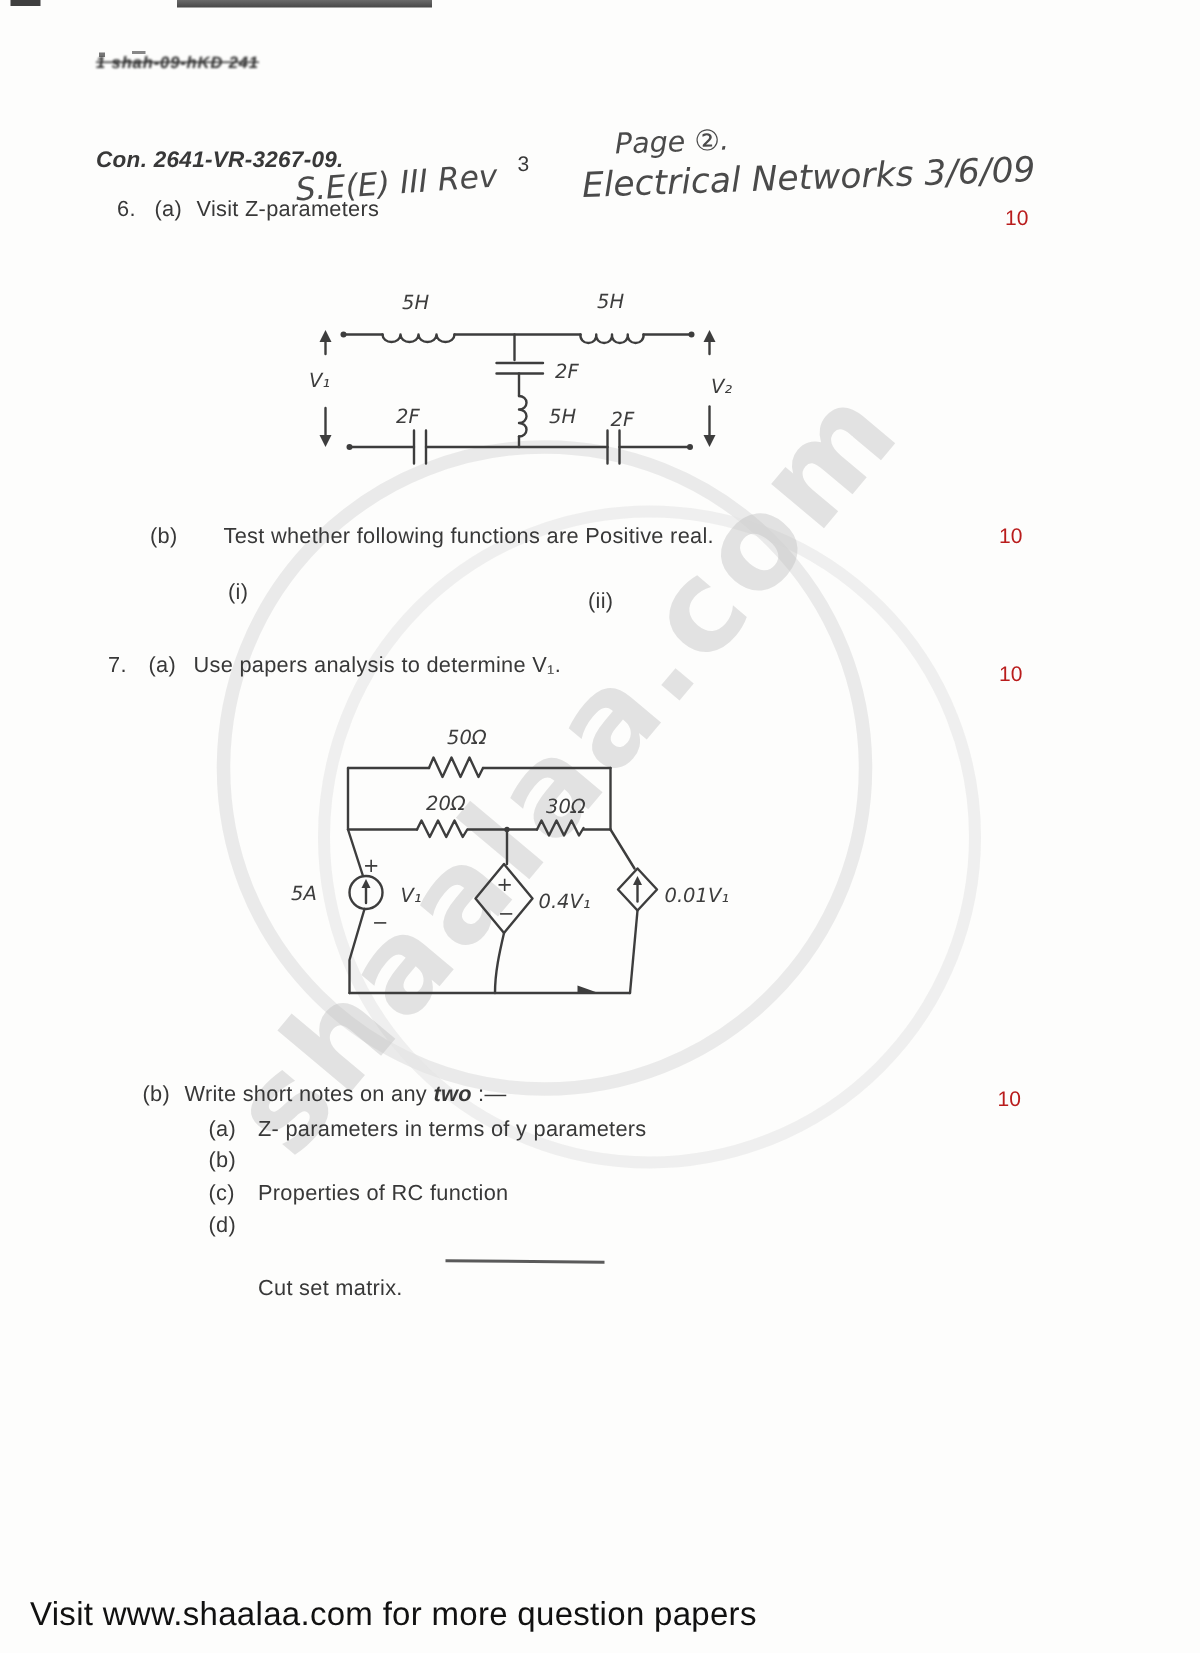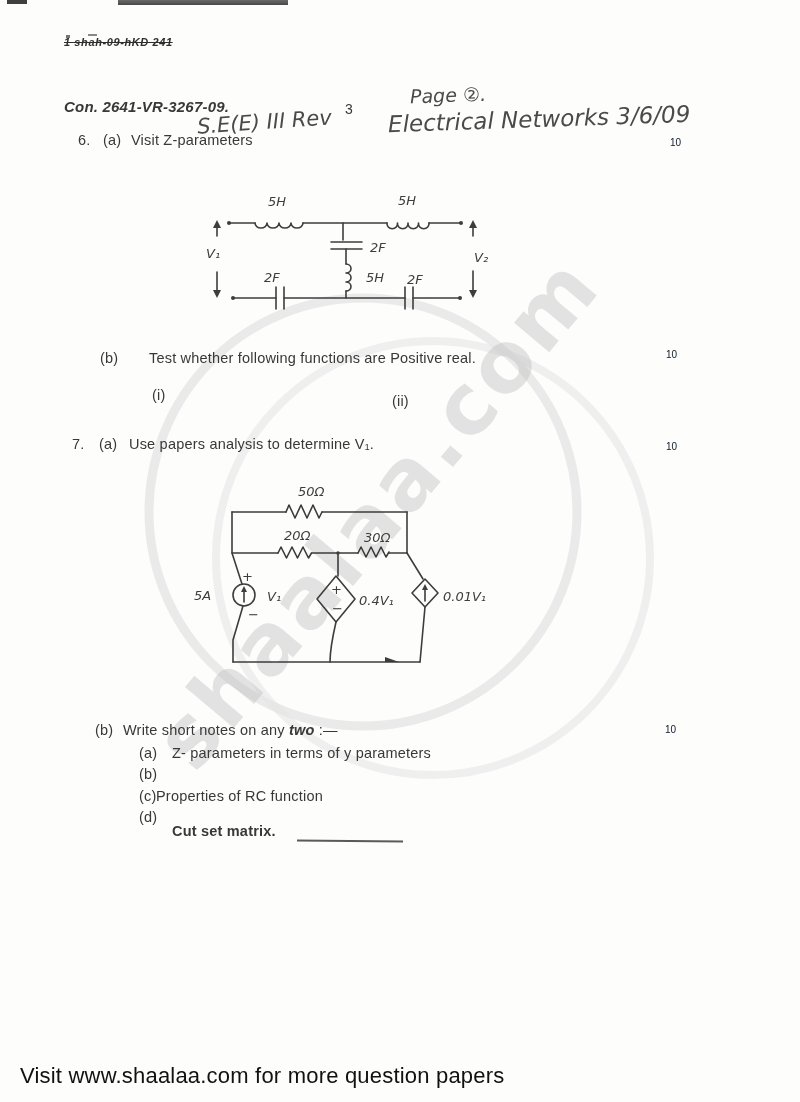--- a/index.html
+++ b/index.html
@@ -1,20 +1,20 @@
 <!DOCTYPE html>
 <html><head>
 <meta charset="utf-8">
 <style>
   html,body{margin:0;padding:0;background:#ffffff;}
   .page{position:relative;width:800px;height:1102px;background:#fdfdfc;overflow:hidden;
         font-family:"Liberation Sans","DejaVu Sans",sans-serif;}
   .pt{position:absolute;font-size:14.5px;color:#383838;letter-spacing:.2px;white-space:nowrap;}
   .bold{font-weight:bold;font-style:italic;}
-  .marks{position:absolute;font-size:10px;color:#0f172a;text-align:center;}
+  .marks{position:absolute;font-size:14px;color:#b91c1c;text-align:center;}
   .hw{position:absolute;font-family:"DejaVu Sans",sans-serif;font-style:italic;color:#4a4a4a;white-space:nowrap;}
   .frac{position:absolute;display:inline-flex;flex-direction:column;align-items:center;
         font-size:14px;color:#3b3b3b;letter-spacing:.4px;}
   .frac .num{padding:0 4px 1px;}
   .frac .den{border-top:1.6px solid #3b3b3b;padding:2px 4px 0;}
   .bar{position:absolute;}
   .stamp{position:absolute;left:64px;top:36px;font-size:11px;font-weight:bold;color:#2e2e2e;
          letter-spacing:.6px;text-decoration:line-through;filter:blur(.6px);white-space:nowrap;font-style:italic;}
   .divider{position:absolute;left:297px;top:840px;width:106px;height:2px;background:#5a5a5a;
            transform:rotate(.6deg);}
@@ -153,21 +153,21 @@
   </svg>
 
   <div class="pt" style="left:95px;top:722px;">(b)</div>
   <div class="pt" style="left:123px;top:722px;"><span>Write short notes on any </span><span class="bold">two</span><span> :—</span></div>
   <div class="marks" style="left:665px;top:724px;">10</div>
 
   <div class="pt" style="left:139px;top:745px;">(a)</div>
   <div class="pt" style="left:172px;top:745px;">Z- parameters in terms of y parameters</div>
   <div class="pt" style="left:139px;top:766px;">(b)</div>
   <div class="pt" style="left:139px;top:788px;">(c)</div>
-  <div class="pt" style="left:156px;top:788px;">Properties of RC function</div>
+  <div class="pt" style="left:172px;top:788px;">Properties of RC function</div>
   <div class="pt" style="left:139px;top:809px;">(d)</div>
-  <div class="pt" style="left:172px;top:823px;font-weight:bold;">Cut set matrix.</div>
+  <div class="pt" style="left:172px;top:851px;">Cut set matrix.</div>
 
   <div class="divider"></div>
 
   <div class="footer">Visit www.shaalaa.com for more question papers</div>
 
 </div>
 
 </body></html>

